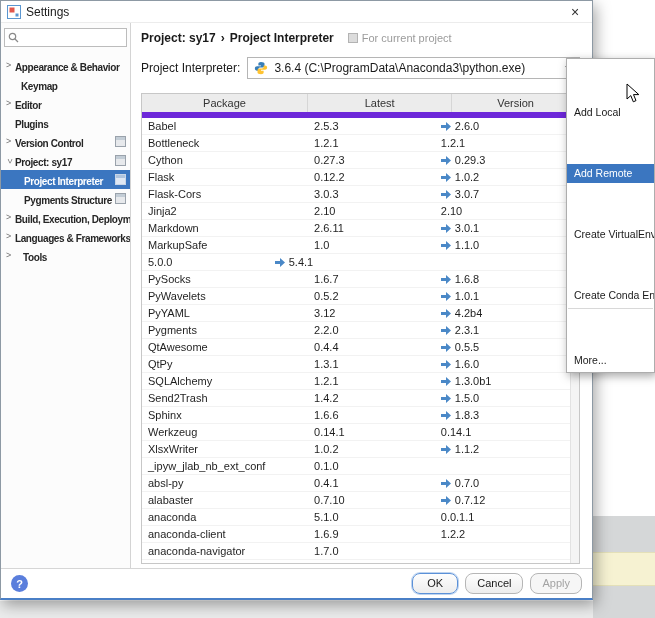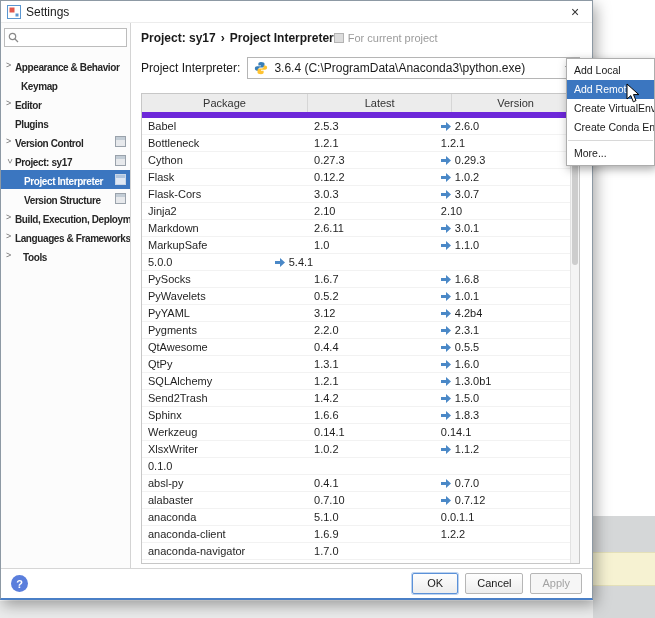--- a/index.html
+++ b/index.html
@@ -38,21 +38,21 @@
   .side-item.selected .side-label { color:#fff; }
   .side-icon { position:absolute; right:4px; top:4px; width:11px; height:11px; background:#e7e9ec; border:1px solid #9aa2ab;
                box-shadow:inset 0 3px 0 #c3cdd6; }
   .side-item.selected .side-icon { background:#dfe8f4; border-color:#c8d6e8; box-shadow:inset 0 3px 0 #afc4de; }
 
   
   .content { flex:1; min-width:0; display:flex; flex-direction:column; padding:8px 12px 0 10px; }
   .breadcrumb { display:flex; align-items:center; margin-bottom:12px; flex:0 0 auto; }
   .crumb { font-size:12px; font-weight:bold; color:#1a1a1a; }
   .crumb-sep { font-size:12px; font-weight:bold; color:#1a1a1a; margin:0 5px; }
-  .scope { display:flex; align-items:center; margin-left:0; font-size:11px; color:#9b9b9b;justify-content:flex-end; }
+  .scope { display:flex; align-items:center; margin-left:14px; font-size:11px; color:#9b9b9b;justify-content:flex-end; }
   .scope-icon { width:10px; height:10px; background:#dcdcdc; border:1px solid #b3b3b3; margin-right:4px; }
 
   .interp-row { display:flex; align-items:center; margin-bottom:14px; flex:0 0 auto; }
   .interp-label { font-size:12px; color:#1a1a1a; margin-right:7px; white-space:nowrap; }
   .combo { flex:1; height:22px; border:1px solid #b5b5b5; background:#fff; display:flex; align-items:center; padding:0 6px; min-width:0; }
   .combo svg { flex:0 0 auto; }
   .combo-text { font-size:12px; color:#1a1a1a; margin-left:6px; white-space:nowrap; overflow:hidden; }
   .combo-chevron { margin-left:auto; width:0; height:0; border-left:4px solid transparent; border-right:4px solid transparent; border-top:5px solid #6d6d6d; }
 
   .pkg-table { flex:1; min-height:0; border:1px solid #c7c7c7; display:flex; flex-direction:column; position:relative; margin-bottom:4px; }
@@ -66,28 +66,28 @@
   .up-arrow { display:inline-flex; align-items:center; }
   .vscroll { position:absolute; right:0; top:19px; bottom:0; width:9px; background:#f4f4f4; border-left:1px solid #e2e2e2; }
   .vthumb { position:absolute; left:1px; right:1px; top:2px; height:150px; background:#cdcdcd; border-radius:4px; }
 
   
   .footer { flex:0 0 30px; border-top:1px solid #d6d6d6; display:flex; align-items:center; padding:0 10px; background:#fff; }
   .help-btn { width:17px; height:17px; border-radius:50%; background:#5a7edc; color:#fff; font-size:11px; font-weight:bold;
               display:flex; align-items:center; justify-content:center; cursor:default; }
   .btns { margin-left:auto; display:flex; gap:7px; }
   .btn { min-width:46px; height:21px; font-size:11px; color:#1a1a1a; text-align:center; line-height:19px; padding:0 11px;
-         background:linear-gradient(#fefefe,#ededed); border:1px solid #b6b6b6; border-radius:2px; cursor:default; white-space:nowrap; }
+         background:linear-gradient(#fefefe,#ededed); border:1px solid #b6b6b6; border-radius:8px; cursor:default; white-space:nowrap; }
   .btn.default { border-color:#5b91d8; box-shadow:0 0 0 1px rgba(91,145,216,.4); }
   .btn.disabled { color:#a3a3a3; background:#f6f6f6; }
 
   
   .menu { position:absolute; left:566px; top:58px; width:89px; background:#fff; border:1px solid #adadad;
           box-shadow:2px 3px 9px rgba(0,0,0,.35); padding:2px 0; z-index:5; }
-  .menu-item { height:19px; line-height:19px; font-size:10.5px; padding:0 7px; color:#1a1a1a; white-space:nowrap; overflow:hidden; cursor:default; }
+  .menu-item { height:19px; line-height:19px; font-size:10.5px; padding:0 7px; color:#1a1a1a; white-space:nowrap; overflow:hidden; cursor:default;margin-top:42px; }
   .menu-item.selected { background:var(--sel); color:#fff; }
   .menu-sep { height:1px; background:#d8d8d8; margin:3px 1px; }
 
   .cursor { position:absolute; left:626px; top:83px; z-index:9; }
 </style>
 </head>
 <body>
 
 <div class="stage">
 
@@ -118,21 +118,21 @@
           <input class="search-input" value="" style="">
         </div>
         <nav>
             <div class="side-item"><span class="side-arrow" style="left: 5px;">&gt;</span><span class="side-label" style="padding-left: 14px;">Appearance &amp; Behavior</span></div>
             <div class="side-item"><span class="side-label" style="padding-left: 20px;">Keymap</span></div>
             <div class="side-item"><span class="side-arrow" style="left: 5px;">&gt;</span><span class="side-label" style="padding-left: 14px;">Editor</span></div>
             <div class="side-item"><span class="side-label" style="padding-left: 14px;">Plugins</span></div>
             <div class="side-item"><span class="side-arrow" style="left: 5px;">&gt;</span><span class="side-label" style="padding-left: 14px;">Version Control</span><span class="side-icon"></span></div>
             <div class="side-item"><span class="side-arrow open" style="left: 5px;">&gt;</span><span class="side-label" style="padding-left: 14px;">Project: sy17</span><span class="side-icon"></span></div>
             <div class="side-item selected"><span class="side-label" style="padding-left: 23px;">Project Interpreter</span><span class="side-icon"></span></div>
-            <div class="side-item"><span class="side-label" style="padding-left: 23px;">Version Structure</span><span class="side-icon"></span></div>
+            <div class="side-item"><span class="side-label" style="padding-left: 23px;">Pygments Structure</span><span class="side-icon"></span></div>
             <div class="side-item"><span class="side-arrow" style="left: 5px;">&gt;</span><span class="side-label" style="padding-left: 14px;">Build, Execution, Deployment</span></div>
             <div class="side-item"><span class="side-arrow" style="left: 5px;">&gt;</span><span class="side-label" style="padding-left: 14px;">Languages &amp; Frameworks</span></div>
             <div class="side-item"><span class="side-arrow" style="left: 5px;">&gt;</span><span class="side-label" style="padding-left: 22px;">Tools</span></div>
           </nav>
       </aside>
 
       <main class="content">
 
         <div class="breadcrumb">
           <span class="crumb">Project: sy17</span>
@@ -381,20 +381,21 @@
                 <div class="td col2">
                   <span class="up-arrow">
                     <svg width="10" height="9" viewBox="0 0 10 9">
                       <path d="M0 3h5V0l5 4.5L5 9V6H0z" fill="#4a88c7"></path>
                     </svg>
                   </span>
                   <span>1.1.2</span>
                 </div>
               </div>
               <div class="trow">
+                <div class="td col0">_ipyw_jlab_nb_ext_conf</div>
                 <div class="td col1">0.1.0</div>
                 <div class="td col2">
                   <span></span>
                 </div>
               </div>
               <div class="trow">
                 <div class="td col0">absl-py</div>
                 <div class="td col1">0.4.1</div>
                 <div class="td col2">
                   <span class="up-arrow">

